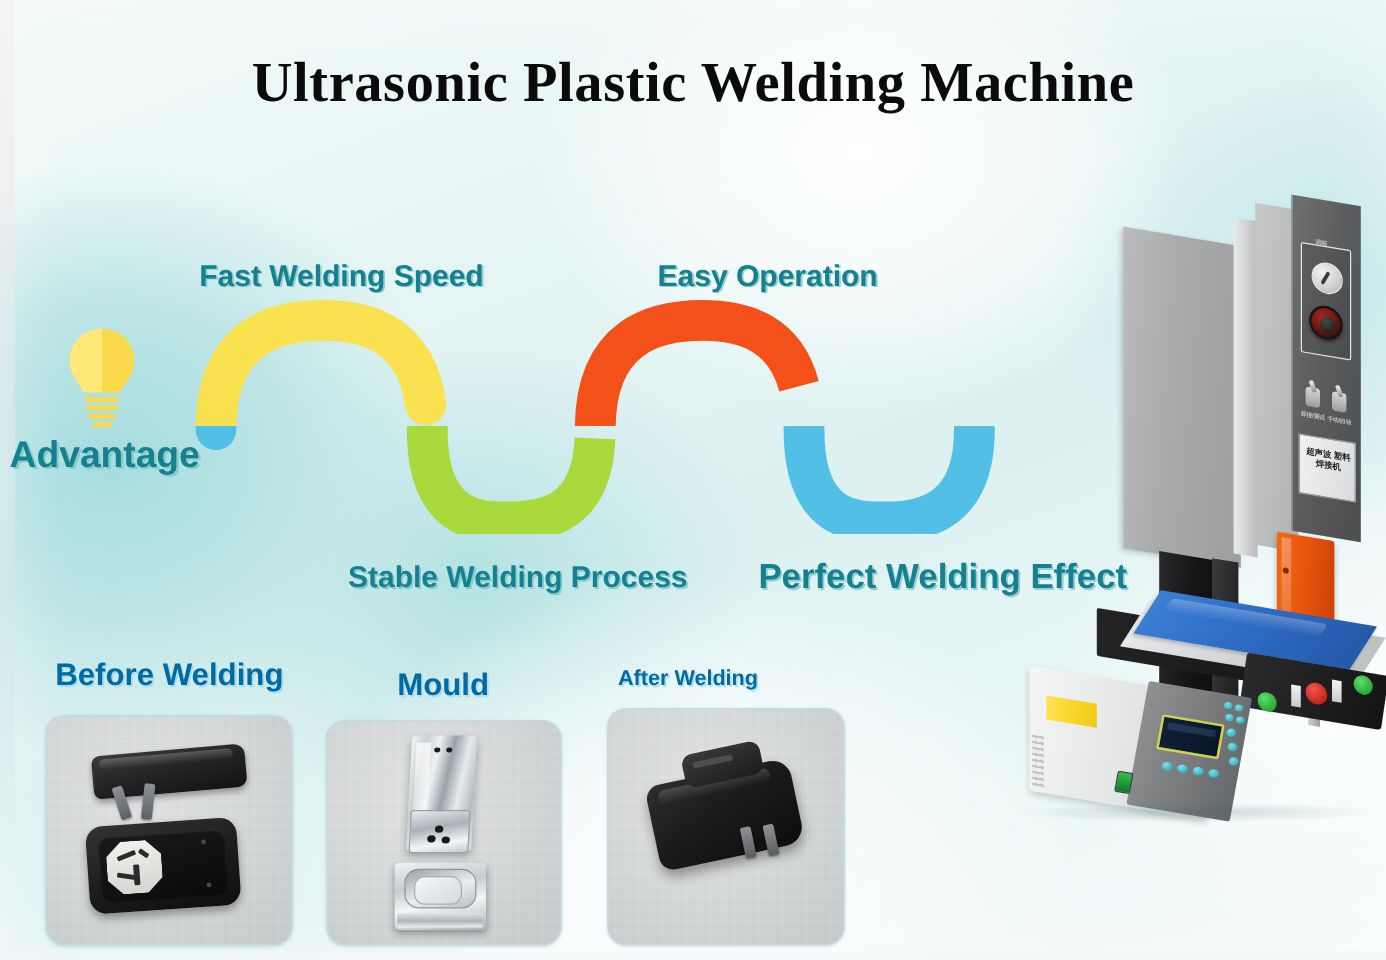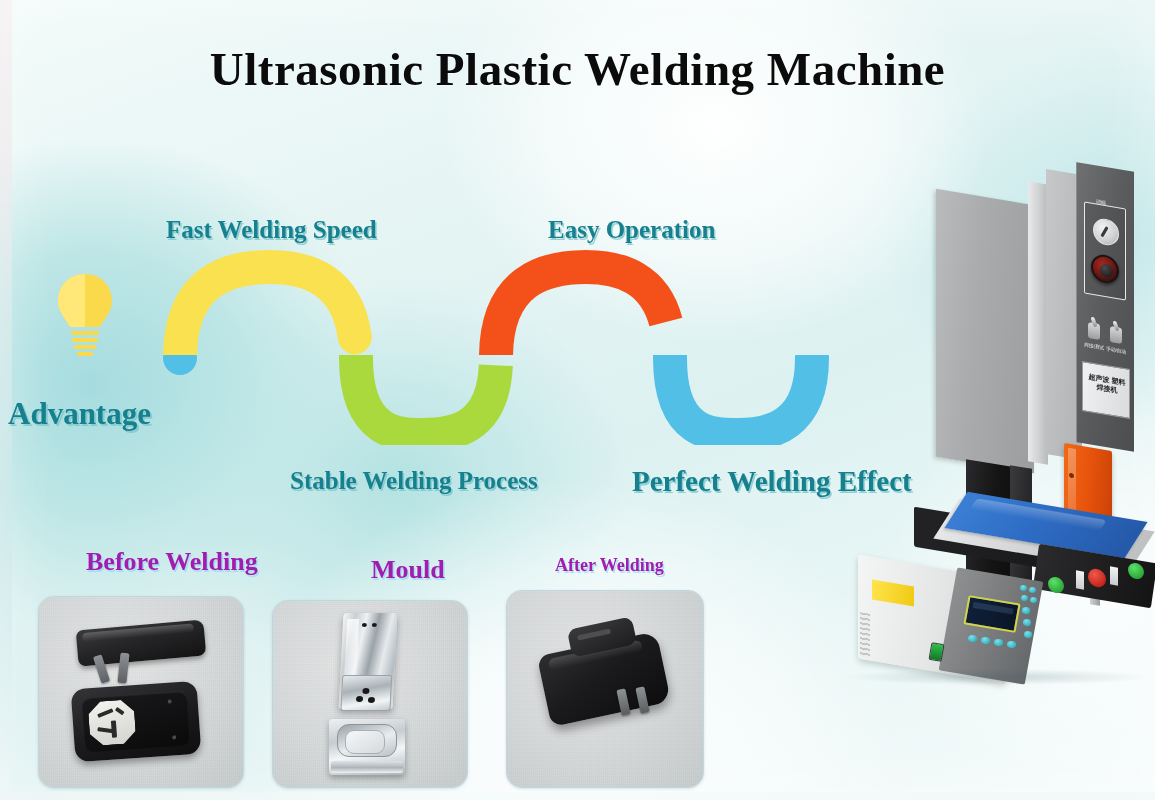--- a/index.html
+++ b/index.html
@@ -50,26 +50,26 @@
   
   .wave-wrap{ position:absolute; left:160px; top:245px; width:720px; height:200px; }
   .wave-wrap svg{ display:block; }
 
   
   .bulb{ position:absolute; left:55px; top:272px; width:60px; height:92px; }
 
   
   .lbl{
     position:absolute; font-weight:700; white-space:nowrap;
-    font-family:Liberation Serif, serif;
+    font-family:Liberation Sans, sans-serif;
   }
   .lbl-teal{ color:#17808f; text-shadow:1.5px 1.5px 0 rgba(120,195,200,.75); }
-  .lbl-blue{ color:#a21caf; text-shadow:1.5px 1.5px 0 rgba(150,215,245,.7);margin-left:40px; }
-
-  .lbl-advantage{ left:8px;  top:396px; font-size:31px; color:#16808e; text-shadow:2px 2px 0 rgba(125,198,203,.8); }
+  .lbl-blue{ color:#0369a1; text-shadow:1.5px 1.5px 0 rgba(150,215,245,.7); }
+
+  .lbl-advantage{ left:8px;  top:361px; font-size:31px; color:#16808e; text-shadow:2px 2px 0 rgba(125,198,203,.8); }
   .lbl-fast     { left:166px; top:216px; font-size:25px; }
   .lbl-easy     { left:548px; top:216px; font-size:25px; }
   .lbl-stable   { left:290px; top:467px; font-size:25px; }
   .lbl-perfect  { left:632px; top:465px; font-size:29px; }
 
   .lbl-before{ left:46px;  top:547px; font-size:26px; }
   .lbl-mould { left:331px; top:555px; font-size:26px; }
   .lbl-after { left:515px; top:555px; font-size:18px; }
 
   

